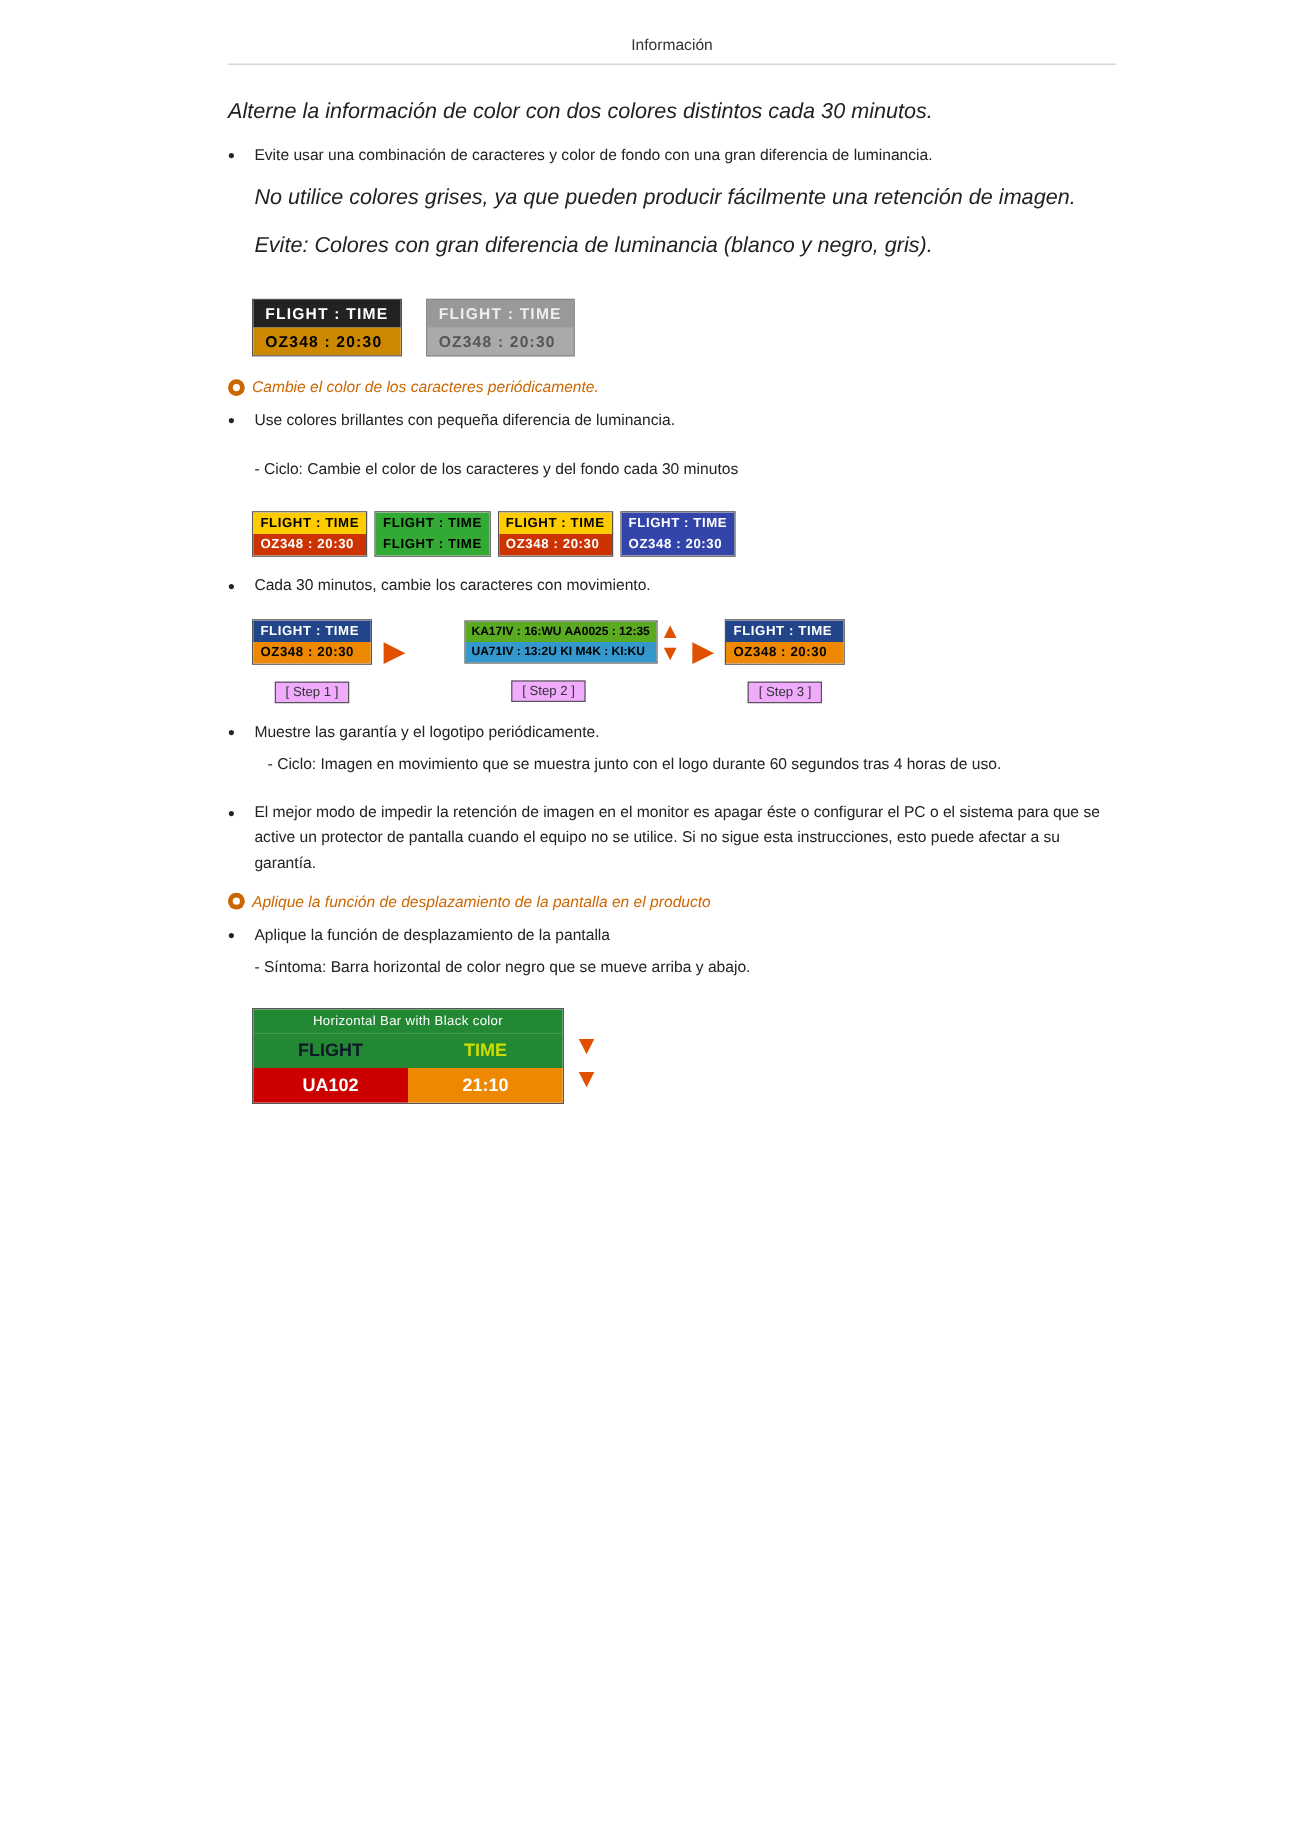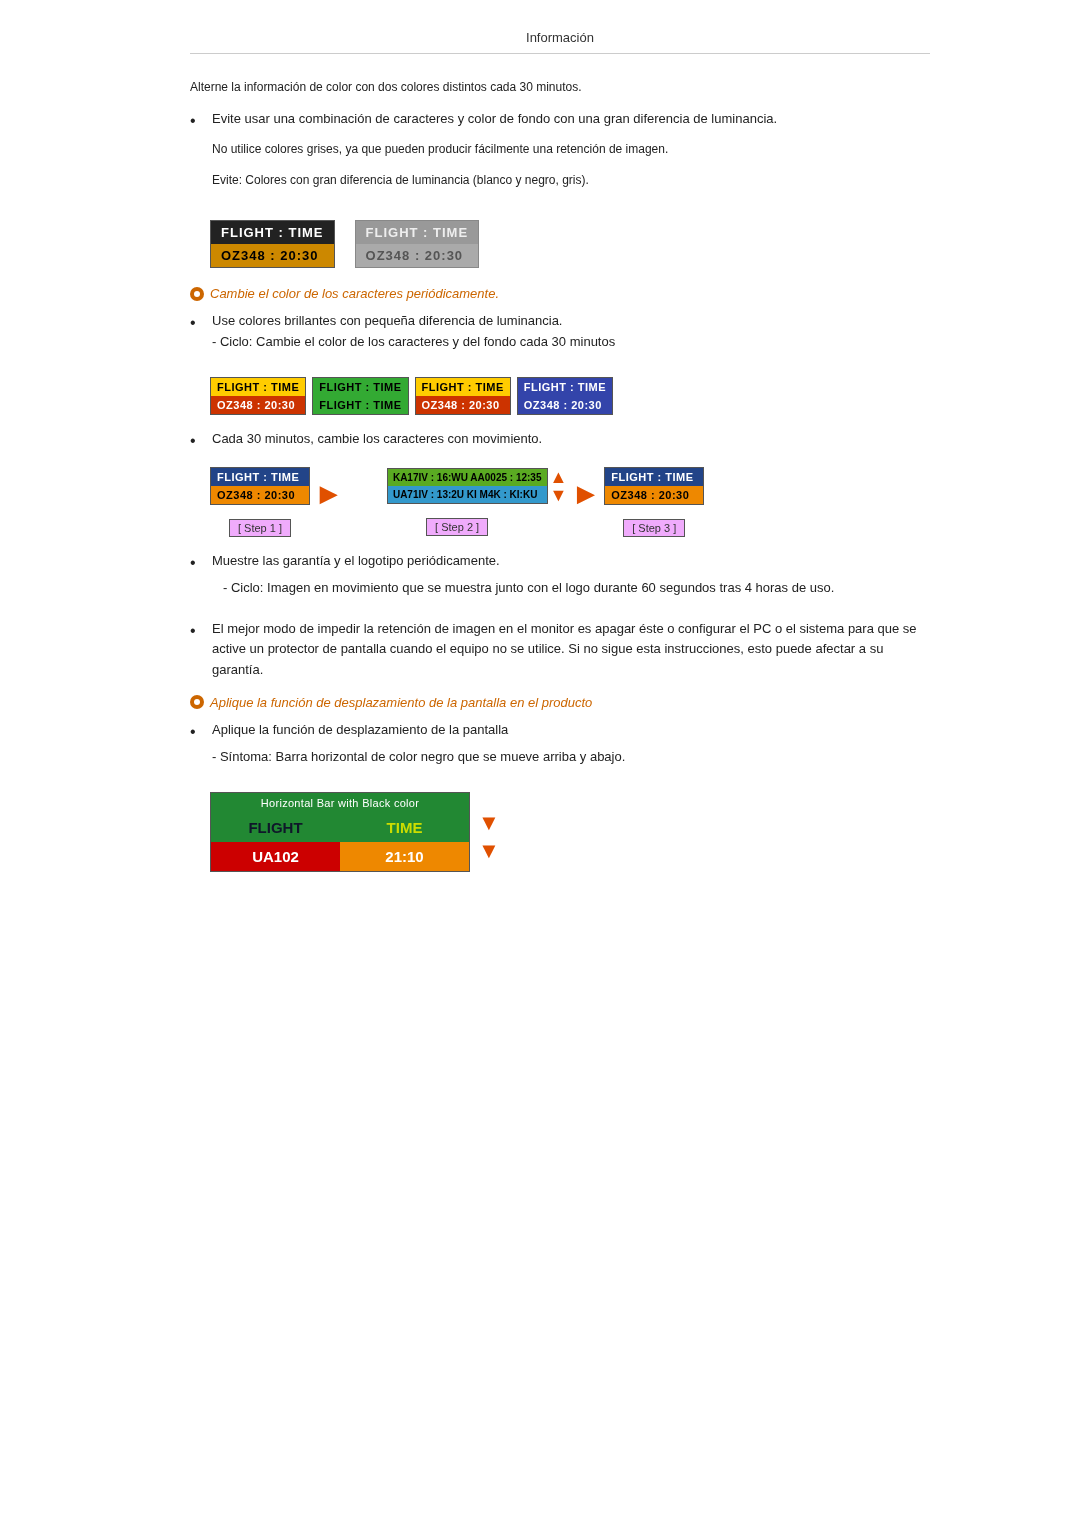--- a/index.html
+++ b/index.html
@@ -19,23 +19,24 @@
     }
     .page-header {
       text-align: center;
       border-bottom: 1px solid #ccc;
       padding-bottom: 8px;
       margin-bottom: 24px;
       font-size: 13px;
       color: #333;
     }
     .body-text {
-      font-size: 12px;
+      font-size: 18px;
       line-height: 1.6;
       margin-bottom: 12px;
+      font-style: italic;
     }
     .bullet-item {
       display: flex;
       align-items: flex-start;
       margin-bottom: 10px;
     }
     .bullet-dot {
       min-width: 18px;
       font-size: 16px;
       line-height: 1.5;
@@ -284,21 +285,21 @@
 
   <div class="orange-italic">
     <span class="orange-circle"></span>
     <em>Cambie el color de los caracteres periódicamente.</em>
   </div>
 
   <div class="bullet-item">
     <span class="bullet-dot">•</span>
     <div>
       <span class="bullet-text">Use colores brillantes con pequeña diferencia de luminancia.</span>
-      <p class="sub-text" style="margin-left:0; margin-top:0;">- Ciclo: Cambie el color de los caracteres y del fondo cada 30 minutos</p>
+      <p class="sub-text" style="margin-left:0; margin-top:20px;">- Ciclo: Cambie el color de los caracteres y del fondo cada 30 minutos</p>
     </div>
   </div>
 
   <div class="cycle-row">
     <div class="flight-mini">
       <div class="r1 c1-r1">FLIGHT  :  TIME</div>
       <div class="r2 c1-r2">OZ348  :  20:30</div>
     </div>
     <div class="flight-mini">
       <div class="r1 c2-r1">FLIGHT  :  TIME</div>

